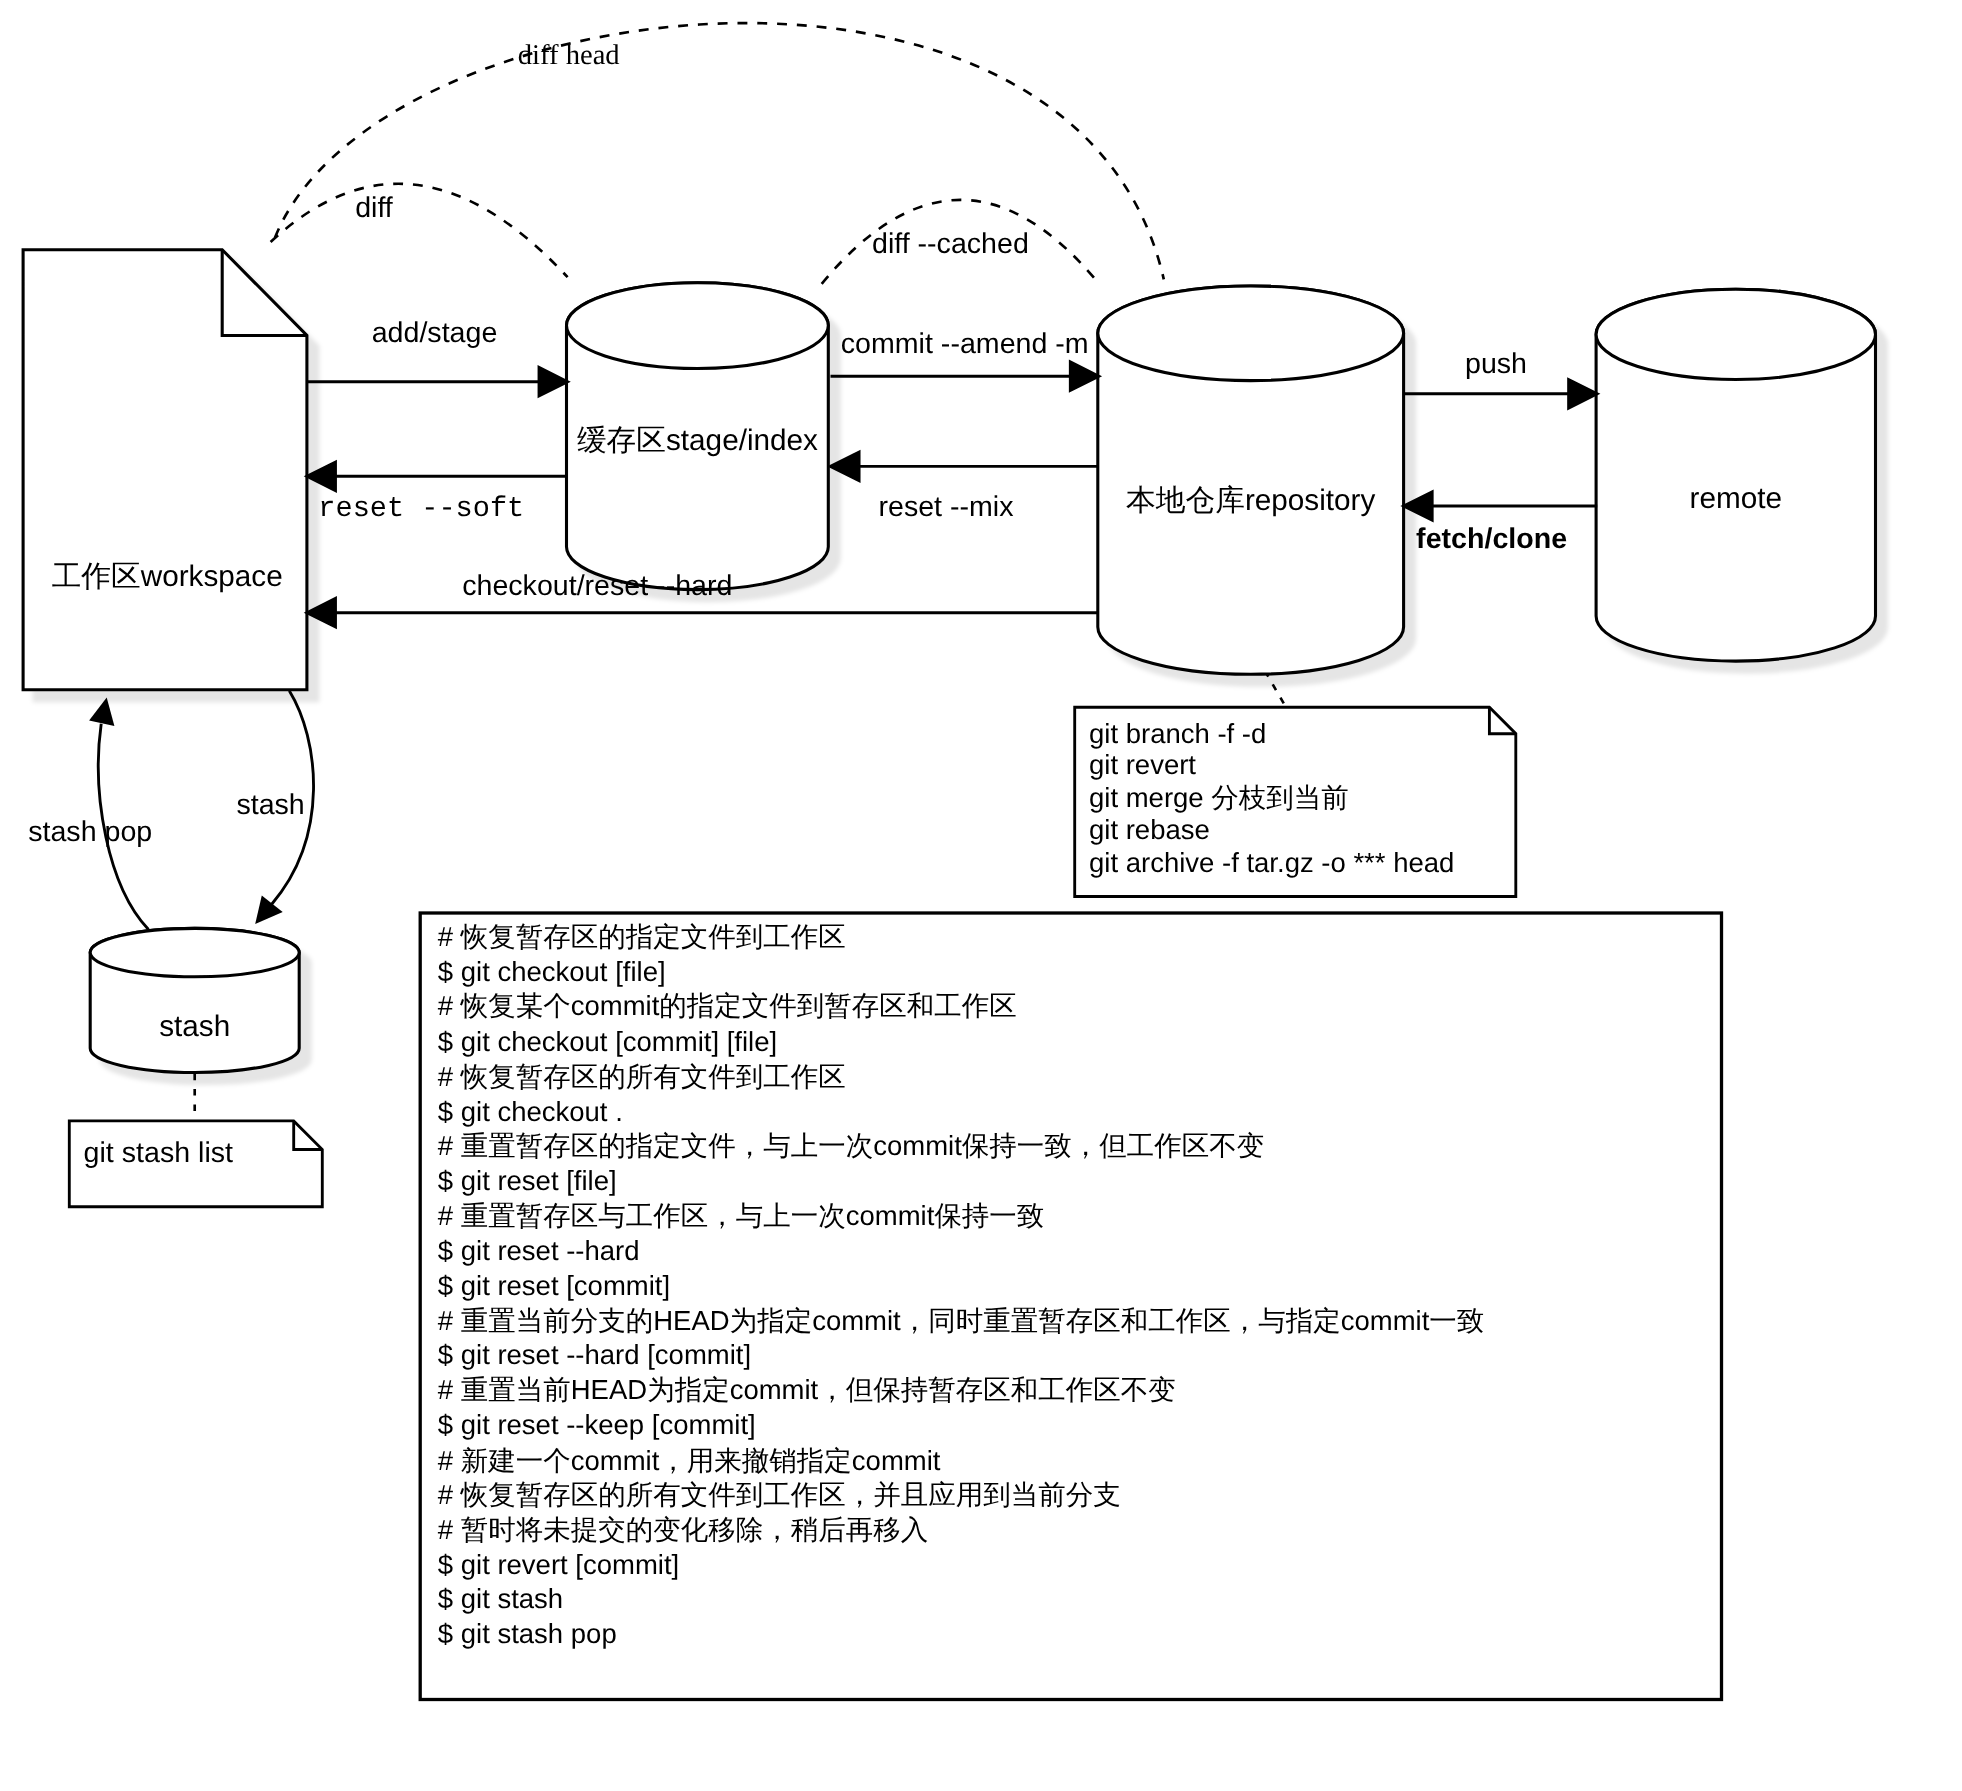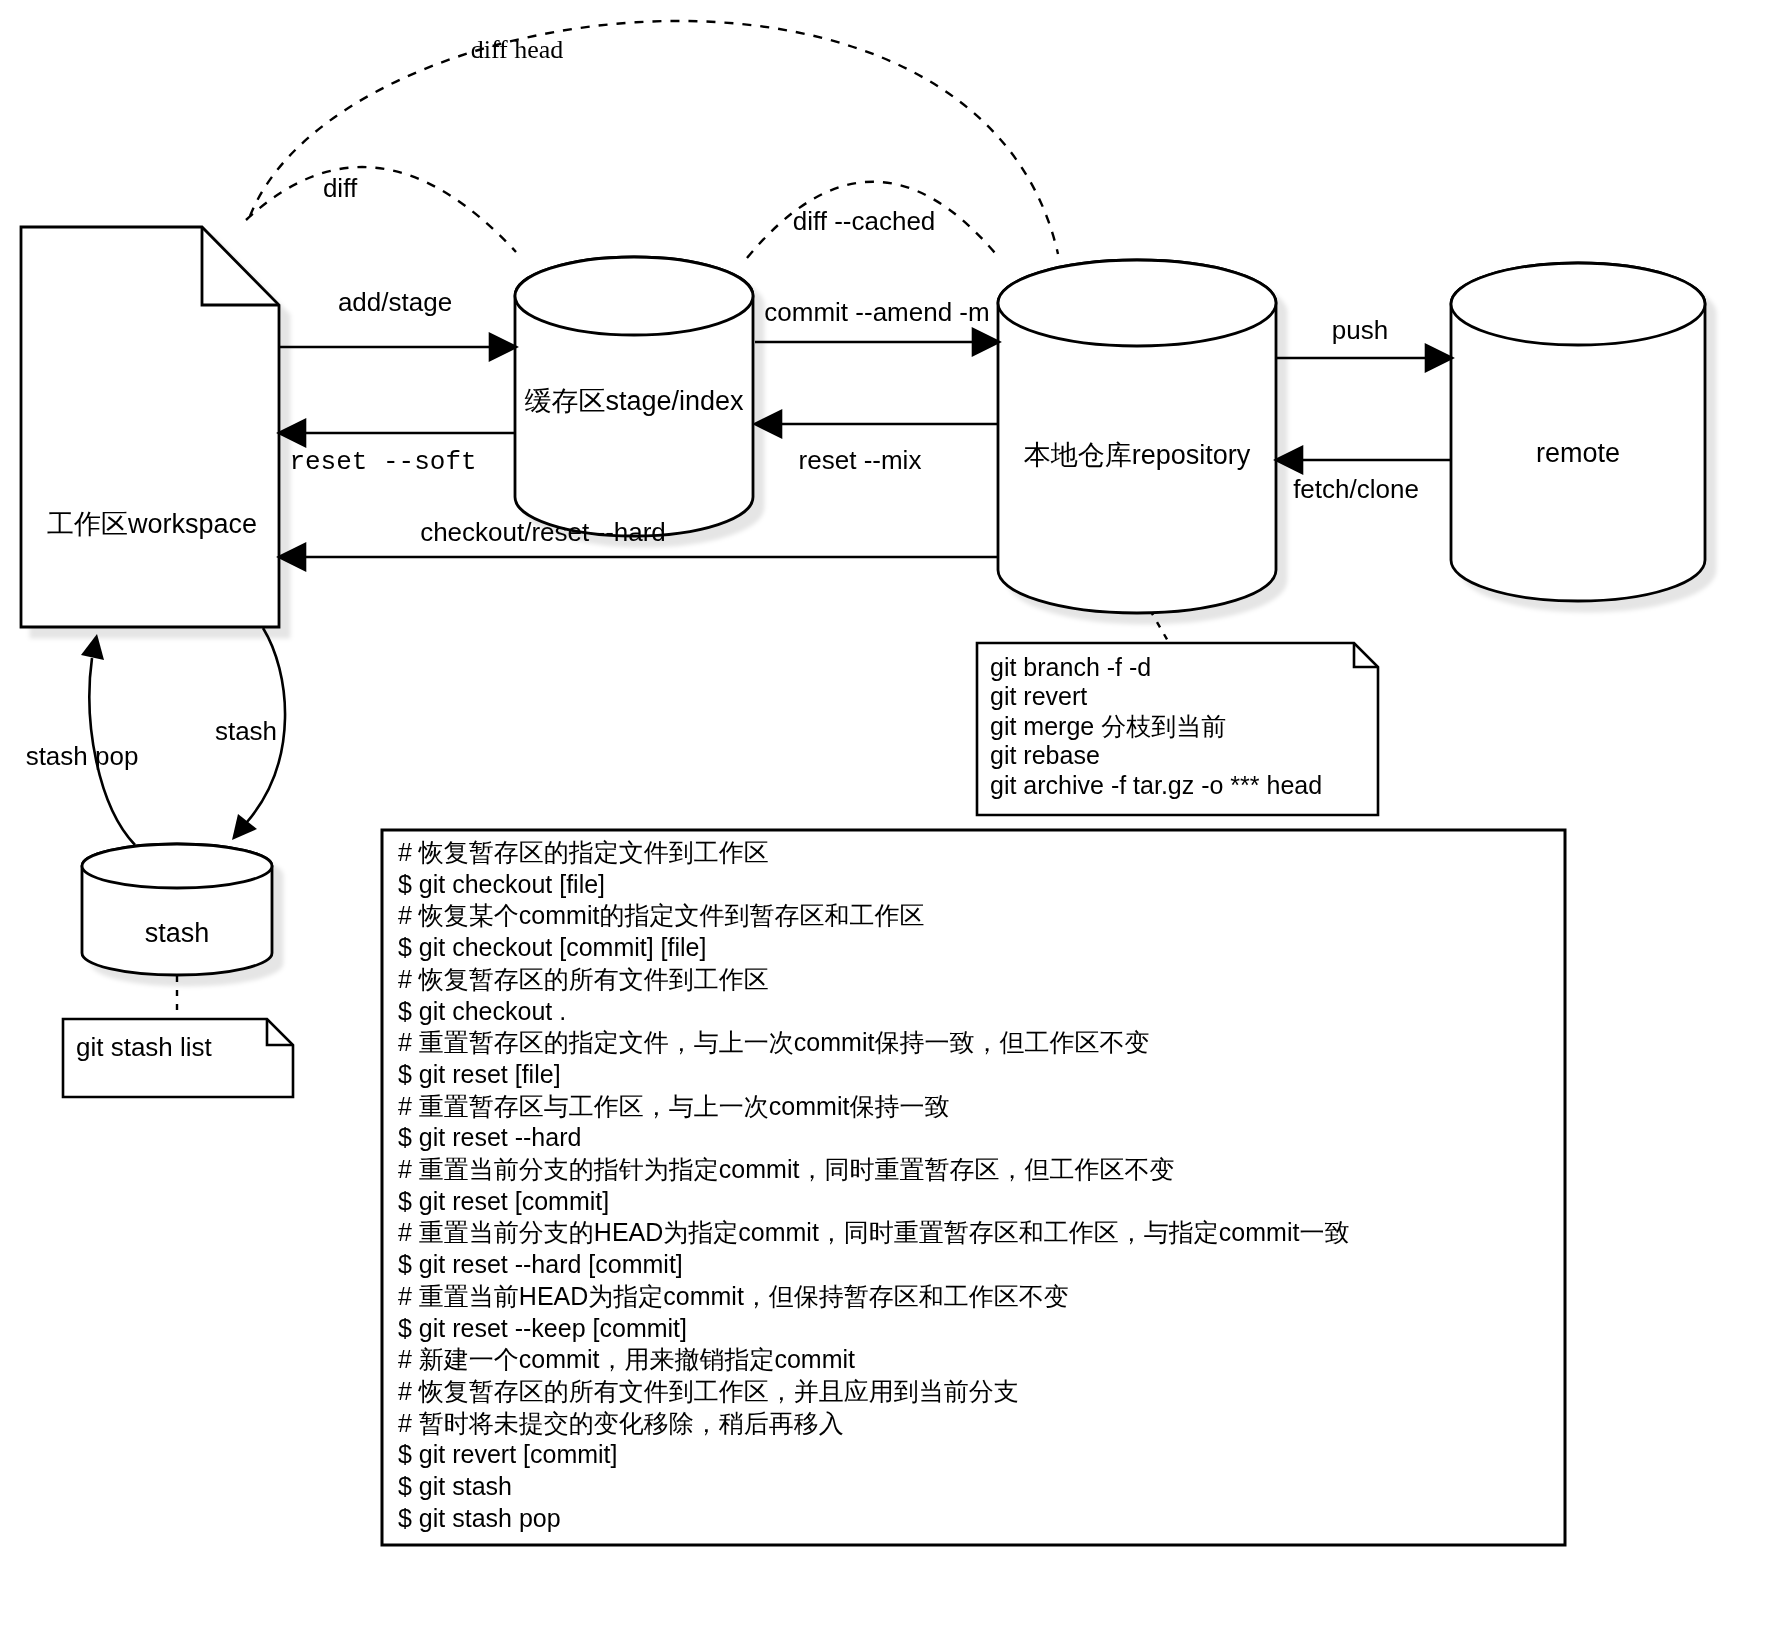--- a/index.html
+++ b/index.html
@@ -126,21 +126,21 @@
   <div class="lbl node-lbl" style="left:177px; top:908px;">stash</div>
 
   <div class="lbl" style="left:517px; top:50px;font-family:Liberation Serif, serif;">diff head</div>
   <div class="lbl" style="left:340px; top:188px;">diff</div>
   <div class="lbl" style="left:864px; top:221px;">diff --cached</div>
   <div class="lbl" style="left:395px; top:302px;">add/stage</div>
   <div class="lbl" style="left:877px; top:312px;">commit --amend -m</div>
   <div class="lbl" style="left:1360px; top:330px;">push</div>
   <div class="lbl" style="left:383px; top:462px;font-family:Liberation Mono, monospace;">reset --soft</div>
   <div class="lbl" style="left:860px; top:432px;margin-top:28px;">reset --mix</div>
-  <div class="lbl" style="left:1356px; top:489px;">fetch/clone</div>
+  <div class="lbl" style="left:1356px; top:489px;font-weight:bold;">fetch/clone</div>
   <div class="lbl" style="left:543px; top:532px;">checkout/reset --hard</div>
   <div class="lbl" style="left:246px; top:731px;">stash</div>
   <div class="lbl" style="left:82px; top:756px;">stash pop</div>
 
   <div class="note-lines" style="left:990px; top:653px;">
     <div>git branch -f -d</div>
     <div>git revert</div>
     <div>git merge 分枝到当前</div>
     <div>git rebase</div>
     <div>git archive -f tar.gz -o  *** head</div>
@@ -152,21 +152,20 @@
     <div># 恢复暂存区的指定文件到工作区</div>
     <div>$ git checkout [file]</div>
     <div># 恢复某个commit的指定文件到暂存区和工作区</div>
     <div>$ git checkout [commit] [file]</div>
     <div># 恢复暂存区的所有文件到工作区</div>
     <div>$ git checkout .</div>
     <div># 重置暂存区的指定文件，与上一次commit保持一致，但工作区不变</div>
     <div>$ git reset [file]</div>
     <div># 重置暂存区与工作区，与上一次commit保持一致</div>
     <div>$ git reset --hard</div>
-    <div># 重置当前分支的指针为指定commit，同时重置暂存区，但工作区不变</div>
     <div>$ git reset [commit]</div>
     <div># 重置当前分支的HEAD为指定commit，同时重置暂存区和工作区，与指定commit一致</div>
     <div>$ git reset --hard [commit]</div>
     <div># 重置当前HEAD为指定commit，但保持暂存区和工作区不变</div>
     <div>$ git reset --keep [commit]</div>
     <div># 新建一个commit，用来撤销指定commit</div>
     <div># 恢复暂存区的所有文件到工作区，并且应用到当前分支</div>
     <div># 暂时将未提交的变化移除，稍后再移入</div>
     <div>$ git revert [commit]</div>
     <div>$ git stash</div>

